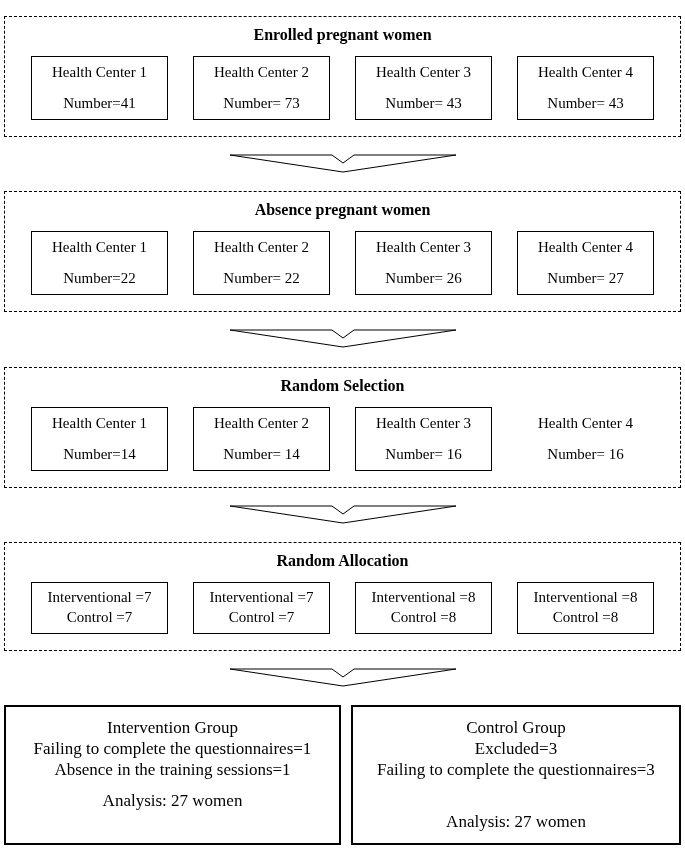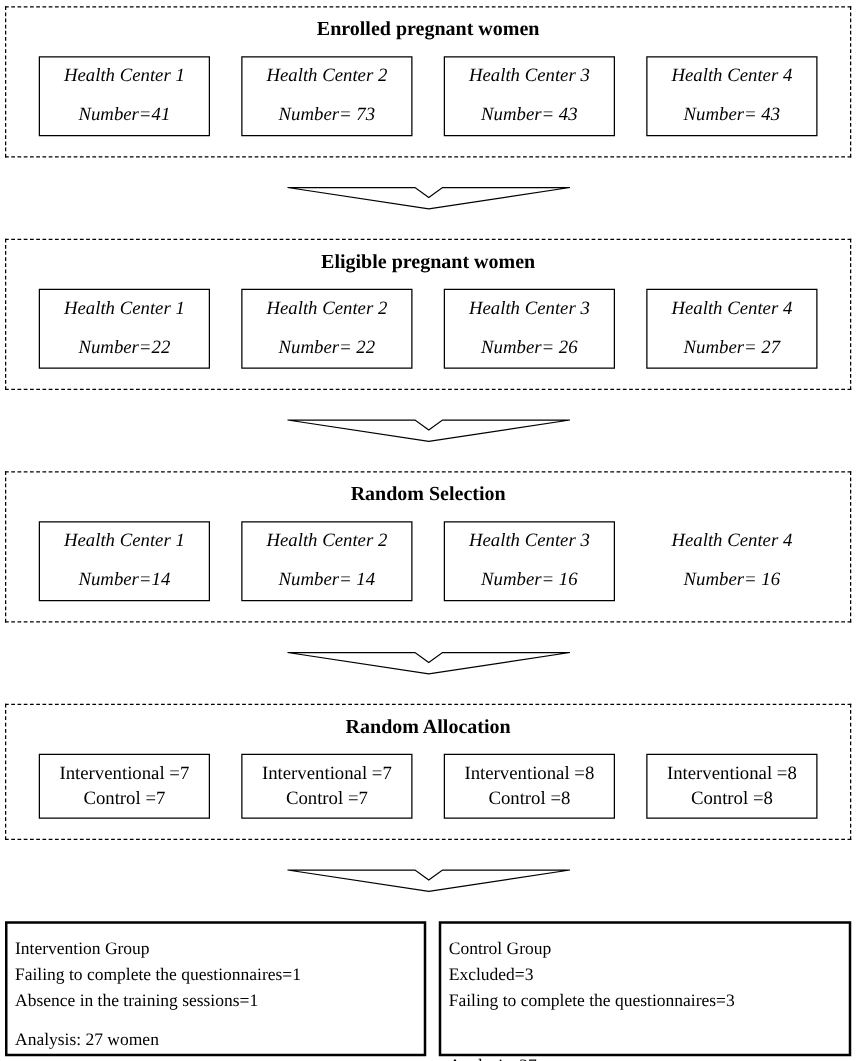--- a/index.html
+++ b/index.html
@@ -4,21 +4,21 @@
 <style>
   html, body { margin: 0; padding: 0; background: #fff; }
   body {
     width: 685px; height: 849px;
     font-family: "Liberation Serif", serif;
     color: #000;
   }
   .page {
     width: 685px; height: 849px;
     box-sizing: border-box;
-    padding: 5px 4px 4px;
+    padding: 16px 4px 4px;
     display: flex; flex-direction: column;
     justify-content: space-between;
   }
   .section {
     border: 1px dashed #000;
     padding-top: 7px;
   }
   .section-title {
     text-align: center;
     font-weight: bold;
@@ -36,21 +36,20 @@
     box-sizing: border-box;
     text-align: center;
     font-size: 15px;
     background: #fff;
   }
   .cell.two-gap {
     height: 64px;
     display: flex; flex-direction: column;
     justify-content: space-between;
     padding: 7px 2px;
-    font-style: italic;
   }
   .cell.two-tight {
     height: 52px;
     display: flex; flex-direction: column;
     justify-content: center;
     gap: 3px;
     padding: 2px;
   }
   .cell.no-border { border-color: transparent; }
   .arrow-wrap {
@@ -58,23 +57,24 @@
     justify-content: center;
     margin: 6px 0;
   }
   .outcome-row {
     display: flex;
     justify-content: space-between;
   }
   .outcome {
     border: 2px solid #000;
     box-sizing: border-box;
-    font-size: 14px;
+    text-align: center;
+    font-size: 17px;
     padding: 10px 6px;
-    height: 108px;
+    height: 140px;
   }
   .outcome.left  { width: 337px; }
   .outcome.right { width: 330px; font-family: Liberation Serif, serif; }
   .outcome .line { line-height: 21px; }
   .analysis-sm { margin-top: 10px; line-height: 21px; }
   .analysis-lg { margin-top: 31px; line-height: 21px; }
 </style>
 </head>
 <body>
 
@@ -102,21 +102,21 @@
     </div>
   </div>
 
   <div class="arrow-wrap">
     <svg width="230" height="20" viewBox="0 0 230 20">
       <polygon points="2,1 104,1 115,9 126,1 228,1 115,18" fill="#ffffff" stroke="#000000" stroke-width="1"></polygon>
     </svg>
   </div>
 
   <div class="section">
-    <div class="section-title">Eligible pregnant women</div>
+    <div class="section-title">Absence pregnant women</div>
     <div class="box-row">
       <div class="cell two-gap">
         <div>Health Center 1</div>
         <div>Number=22</div>
       </div>
       <div class="cell two-gap">
         <div>Health Center 2</div>
         <div>Number= 22</div>
       </div>
       <div class="cell two-gap">

